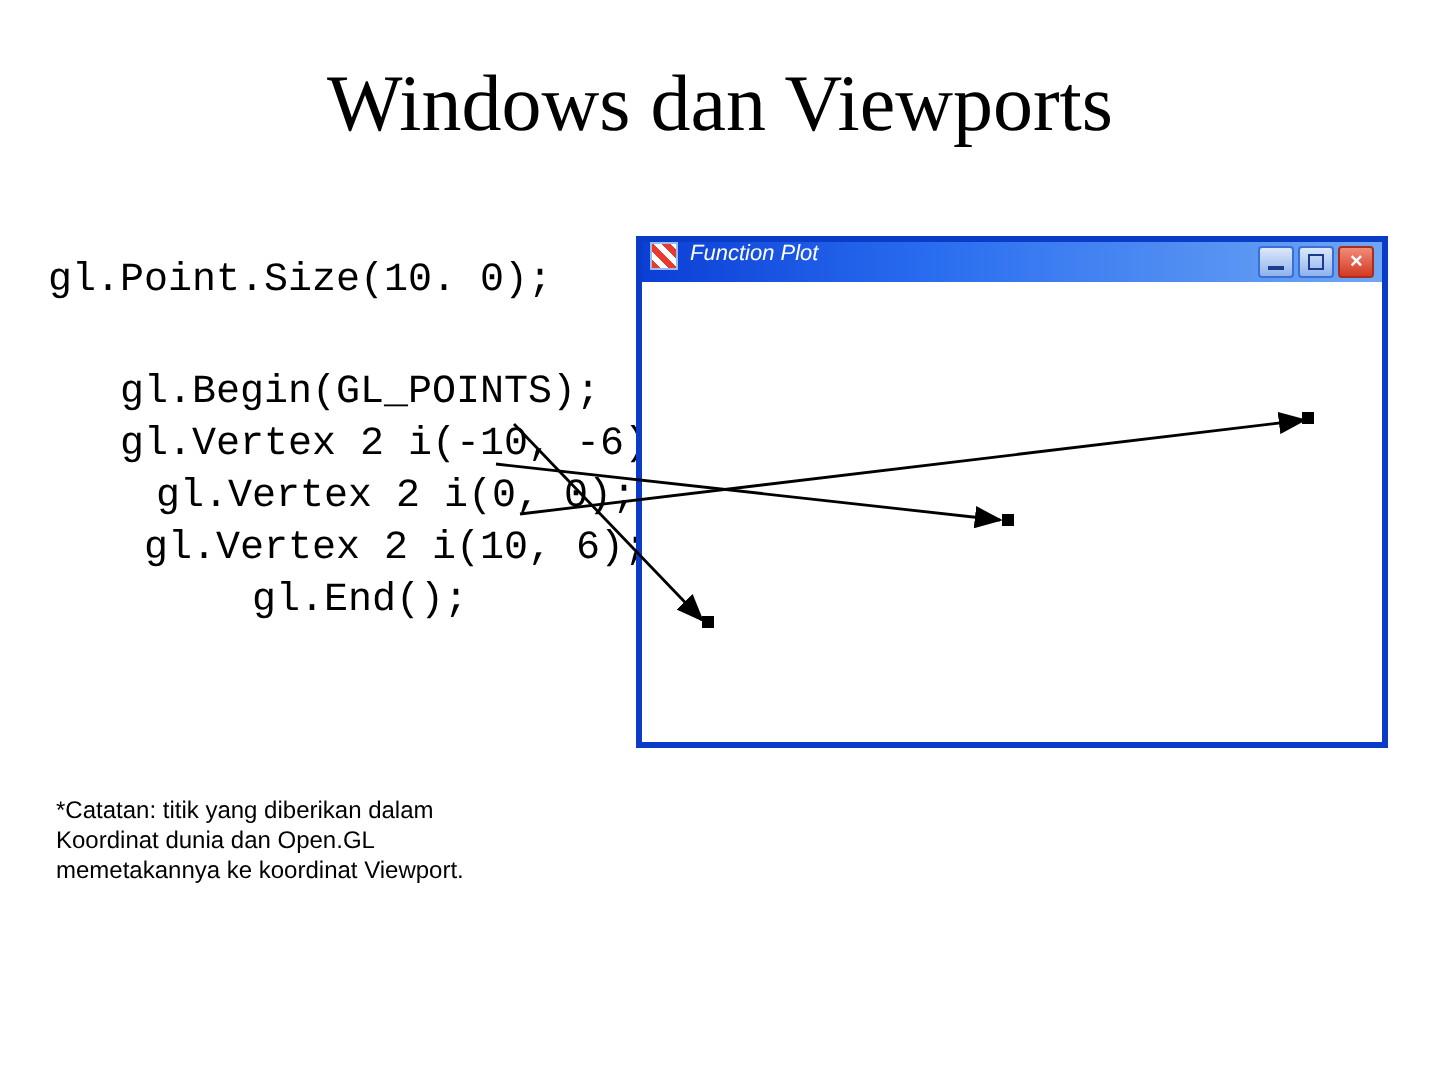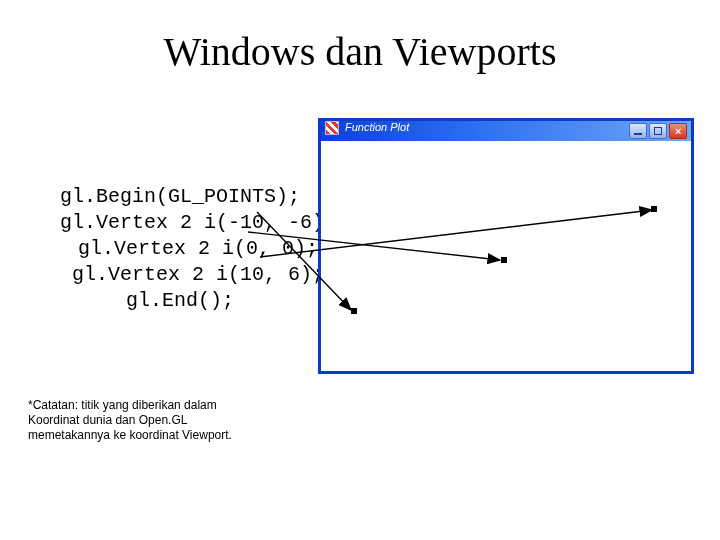--- a/index.html
+++ b/index.html
@@ -24,20 +24,21 @@
   .client { position: absolute; top: 23px; left: 3px; width: 370px; height: 230px; background: #fff; }
   .pt { position: absolute; width: 6px; height: 6px; background: #000; }
   .arrows { position: absolute; top: 0; left: 0; width: 720px; height: 540px; pointer-events: none; }
 </style>
 </head>
 <body>
 
 <div class="slide">
   <div class="title">Windows dan Viewports</div>
 
+  <div class="code code1">gl.Point.Size(10. 0);</div>
   <div class="code code2">gl.Begin(GL_POINTS);
    gl.Vertex 2 i(-10, -6);
    gl.Vertex 2 i(0, 0);
    gl.Vertex 2 i(10, 6);
 gl.End();</div>
 
   <div class="note">*Catatan: titik yang diberikan dalam Koordinat dunia dan Open.GL memetakannya ke koordinat Viewport.</div>
 
   <div class="winwrap">
     <div class="winborder"></div>

